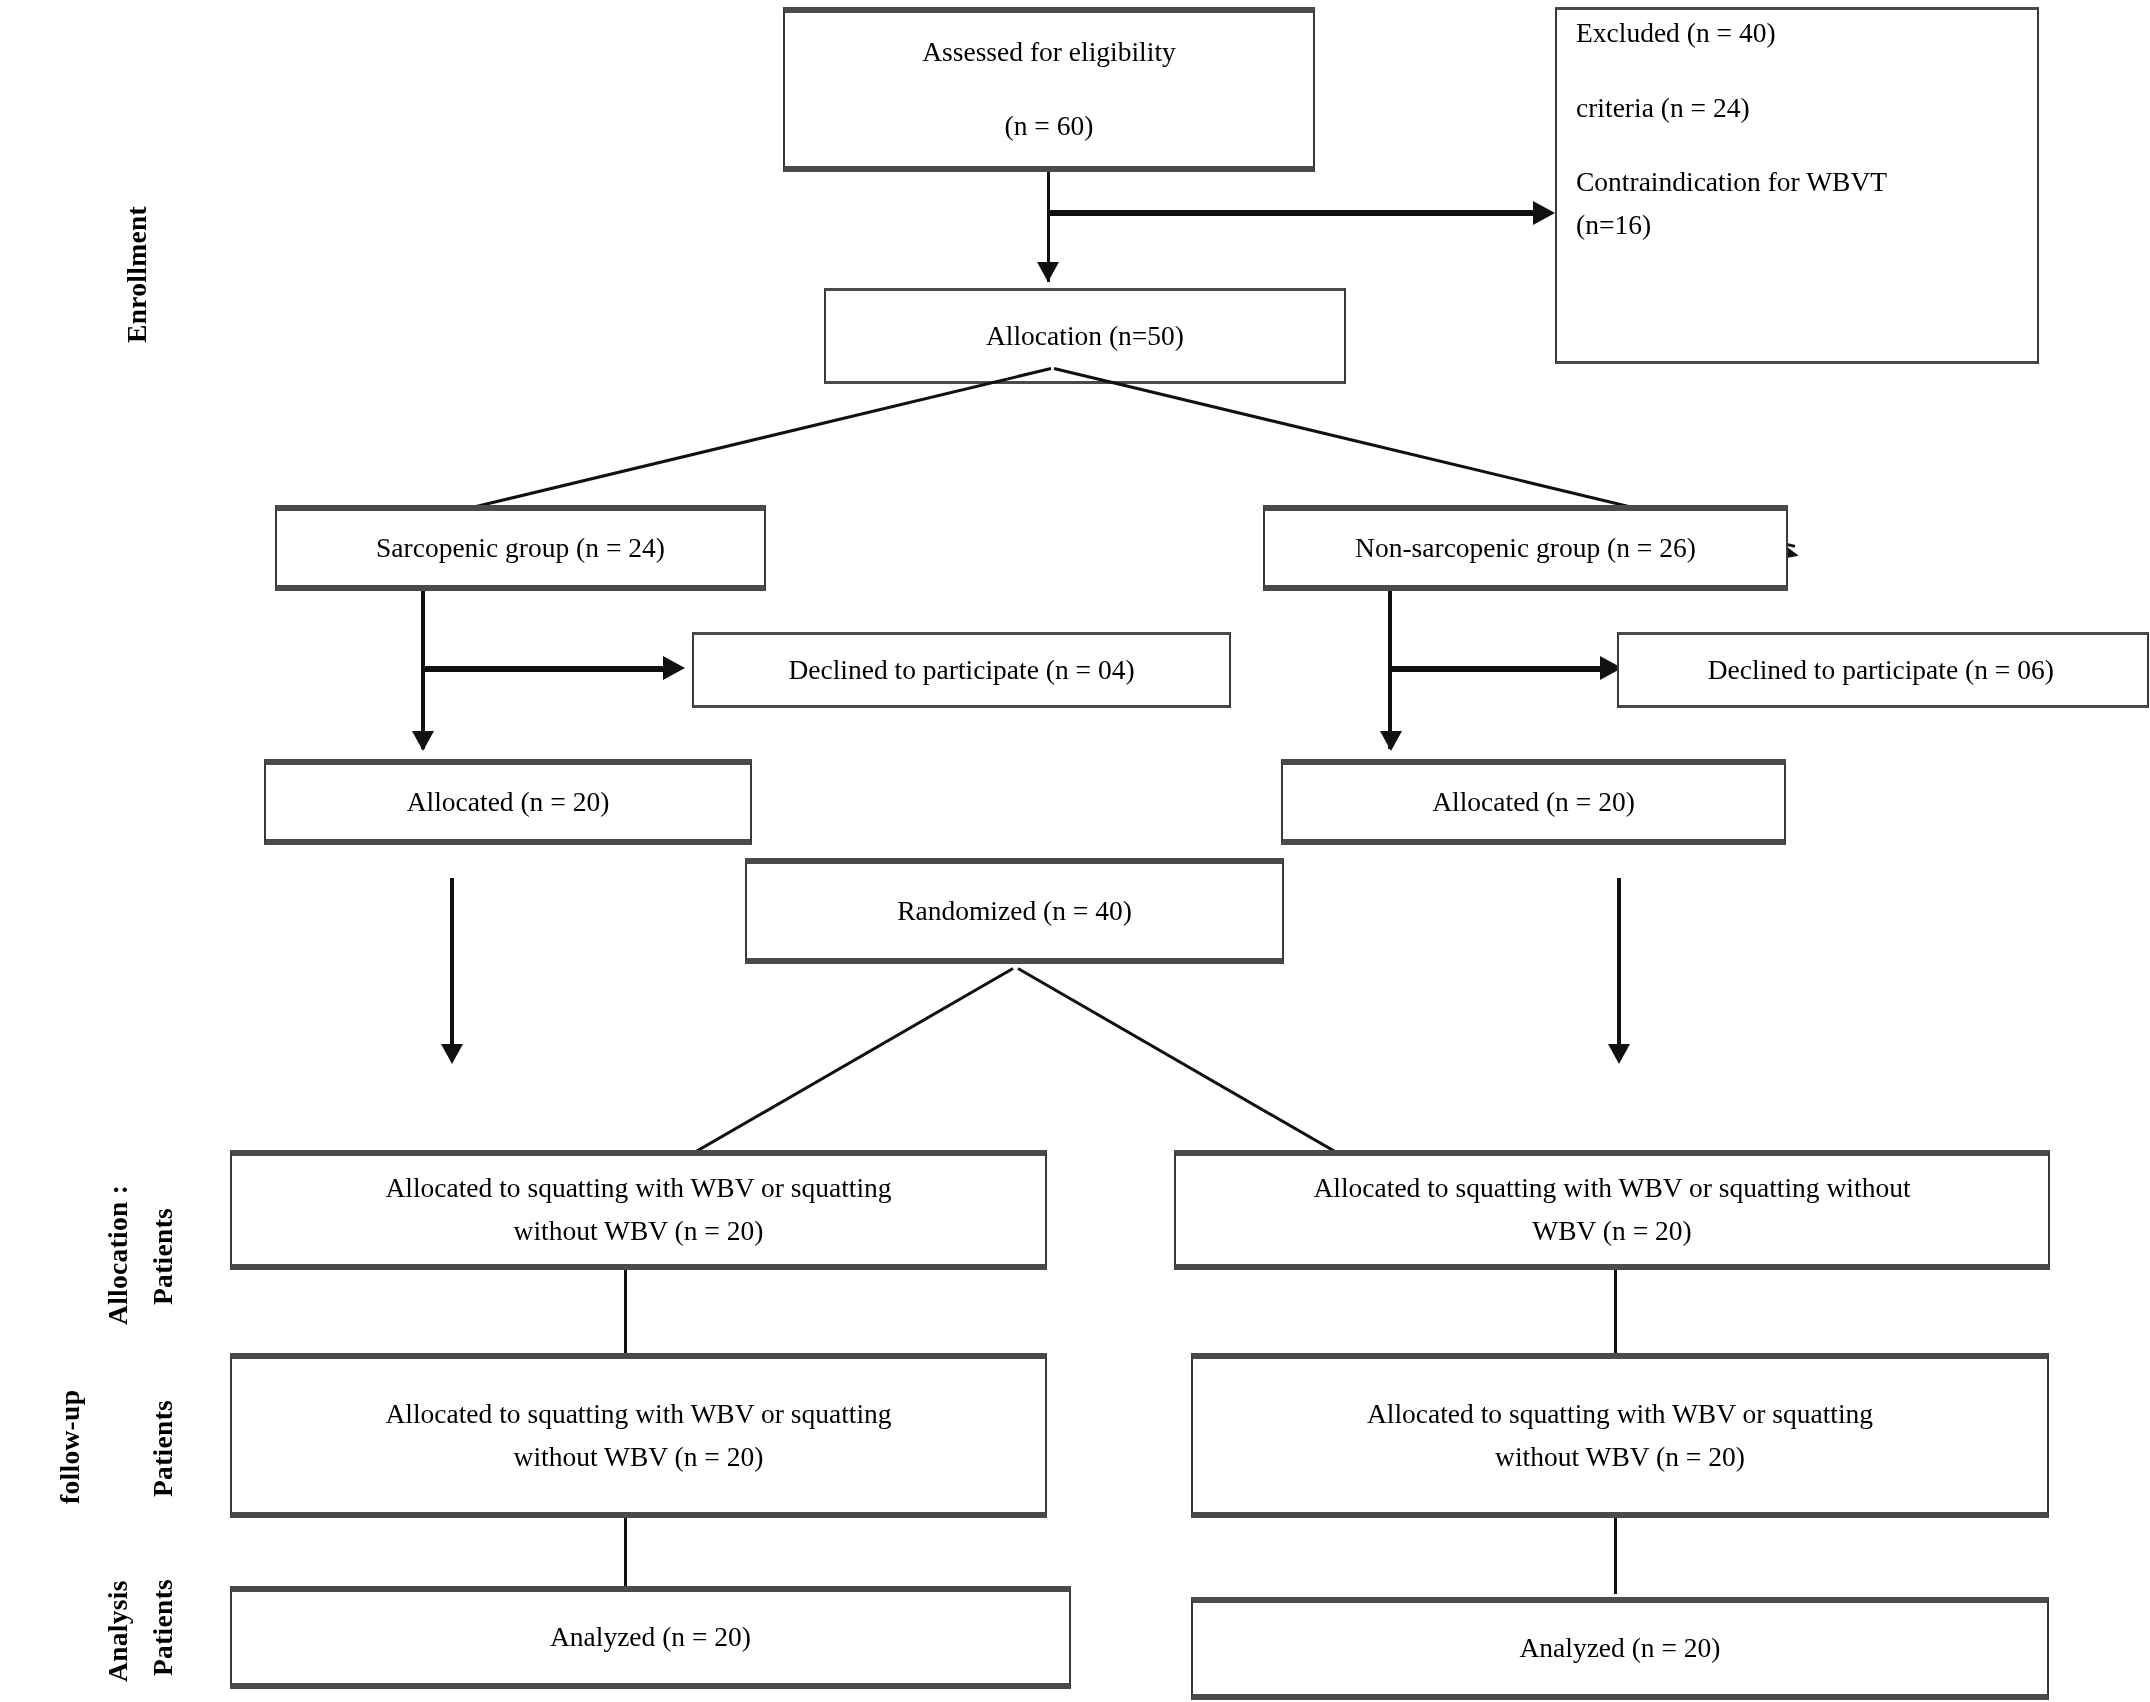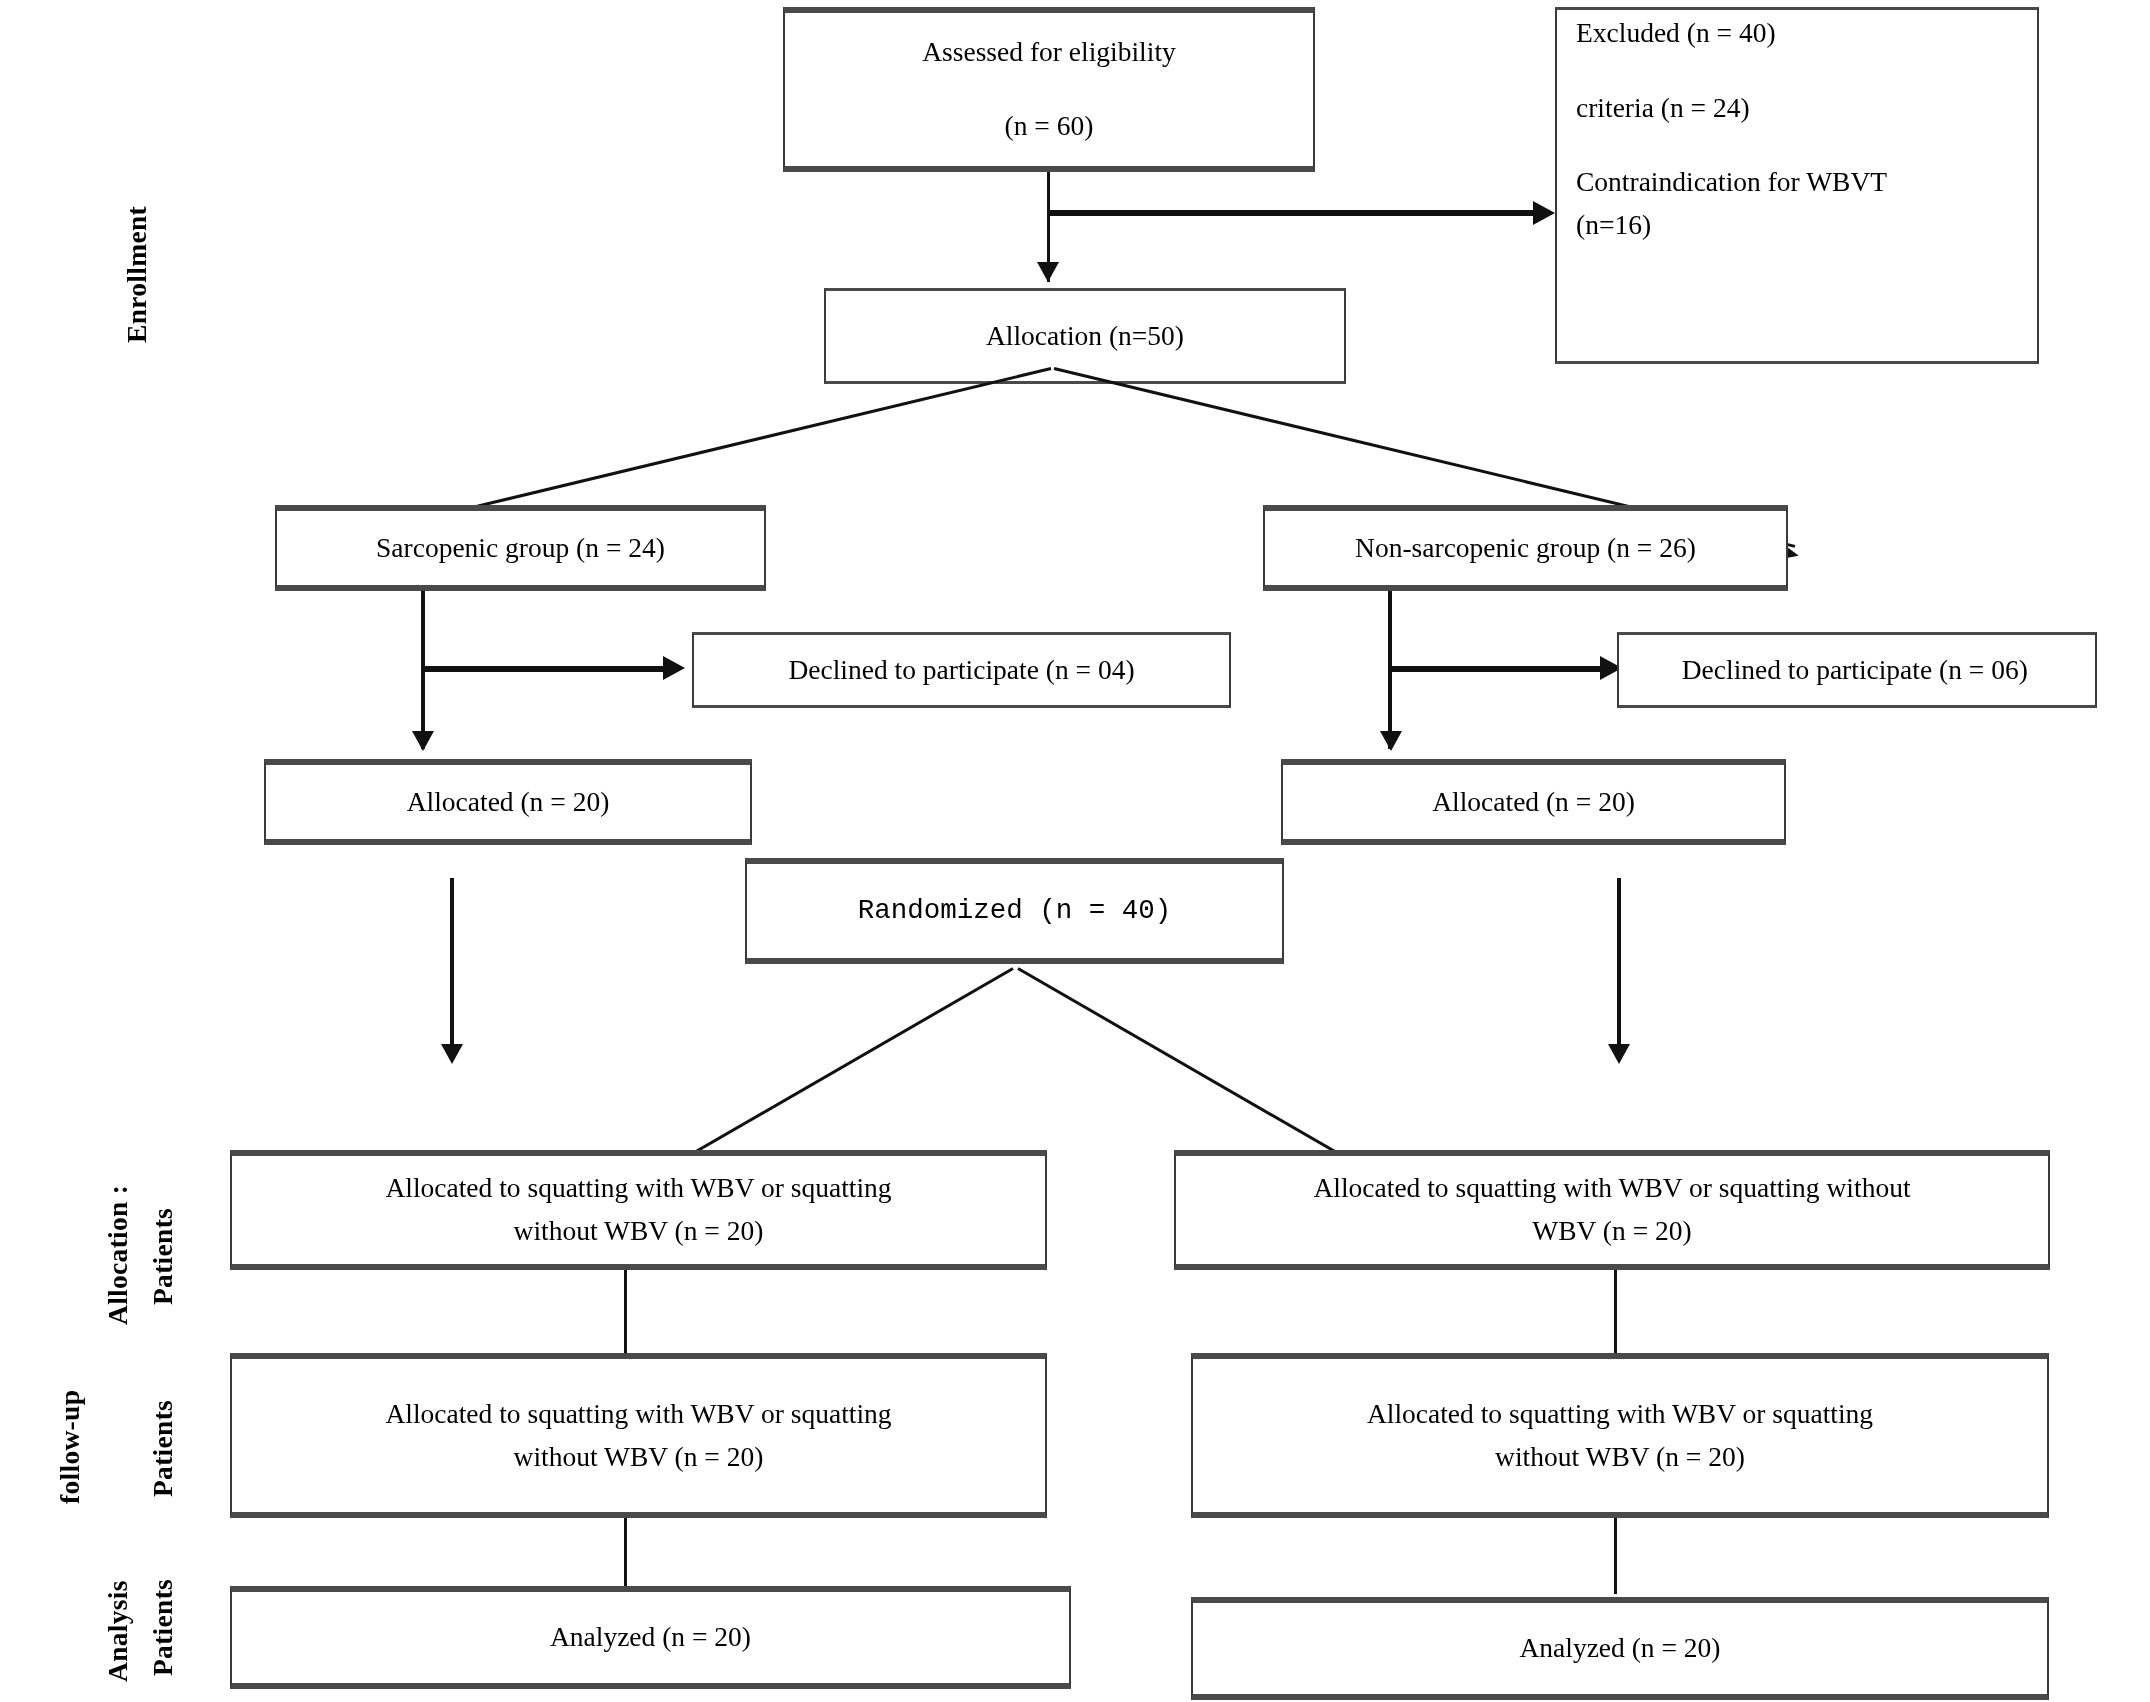--- a/index.html
+++ b/index.html
@@ -166,39 +166,39 @@
 
   <div class="box thin" style="left:680px; top:632px; width:539px; height:76px;margin-left:12px;">
     <span class="line">Declined to participate (n = 04)</span>
   </div>
 
   <div class="vline thick" style="left:1388px; top:591px; width:4.1px; height:158px;"></div>
   <div class="hline thick" style="left:1390px; top:666px; width:216px;"></div>
   <div class="arrow-right" style="left:1600px; top:656px;"></div>
   <div class="arrow-down" style="left:1380px; top:731px;"></div>
 
-  <div class="box thin" style="left:1617px; top:632px; width:480px; height:76px;padding-left:8px;">
+  <div class="box thin" style="left:1617px; top:632px; width:532px; height:76px;padding-left:8px;">
     <span class="line">Declined to participate (n = 06)</span>
   </div>
 
   <div class="box" style="left:264px; top:759px; width:488px; height:86px;">
     <span class="line">Allocated (n = 20)</span>
   </div>
 
   <div class="box" style="left:1281px; top:759px; width:505px; height:86px;">
     <span class="line">Allocated (n = 20)</span>
   </div>
 
   <div class="vline thick" style="left:450px; top:878px; width:4.1px; height:175px;"></div>
   <div class="arrow-down" style="left:441px; top:1044px;"></div>
 
   <div class="vline thick" style="left:1617px; top:878px; width:4.1px; height:175px;"></div>
   <div class="arrow-down" style="left:1608px; top:1044px;"></div>
 
-  <div class="box" style="left:745px; top:858px; width:539px; height:106px;font-family:Liberation Mono, monospace;">
+  <div class="box" style="left:745px; top:858px; width:539px; height:106px;">
     <span class="line">Randomized (n = 40)</span>
   </div>
 
   <div class="diag" style="left:1013px; top:967px; width:508px; transform:rotate(150deg);"></div>
   <div class="diag-head" style="left:1013px; top:967px; transform:rotate(150deg) translateX(489px);"></div>
 
   <div class="diag" style="left:1018px; top:967px; width:508px; transform:rotate(30deg);"></div>
   <div class="diag-head" style="left:1018px; top:967px; transform:rotate(30deg) translateX(489px);"></div>
 
   <div class="box" style="left:230px; top:1150px; width:817px; height:120px;">

